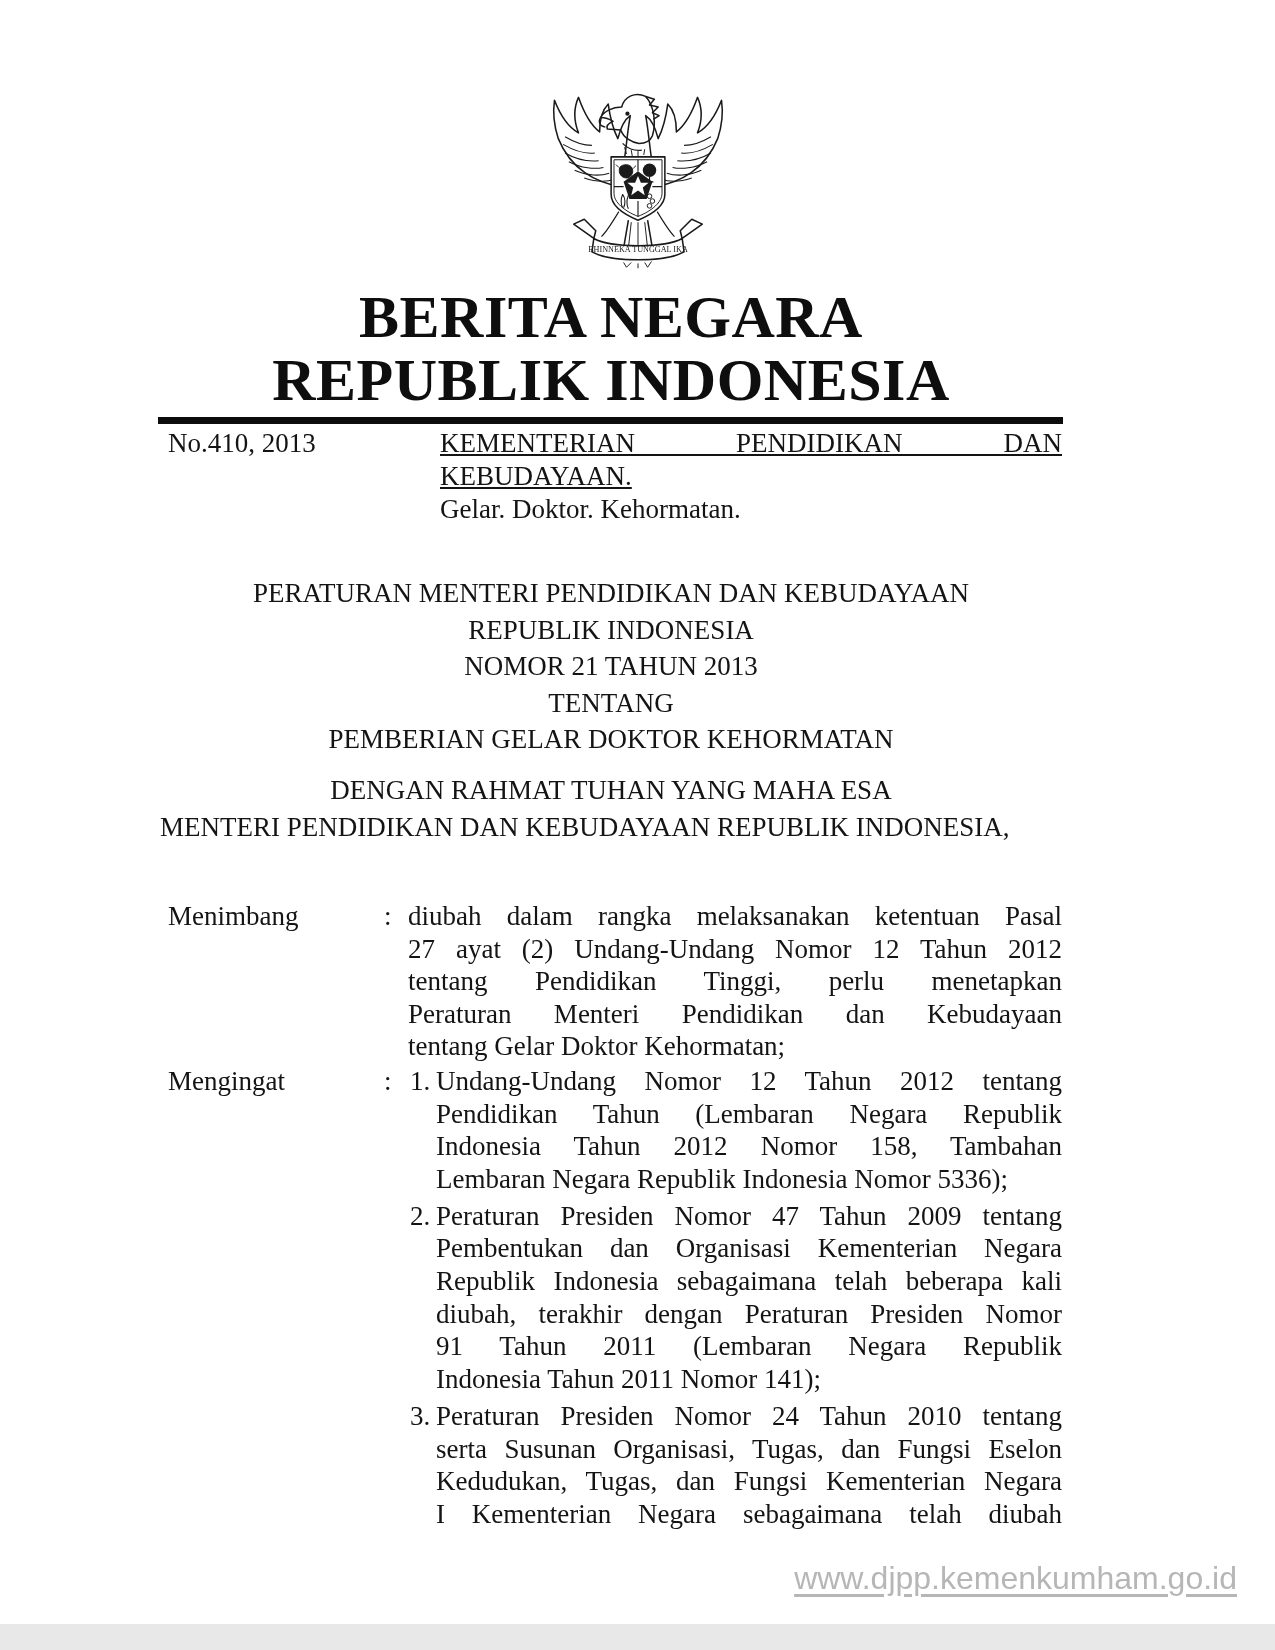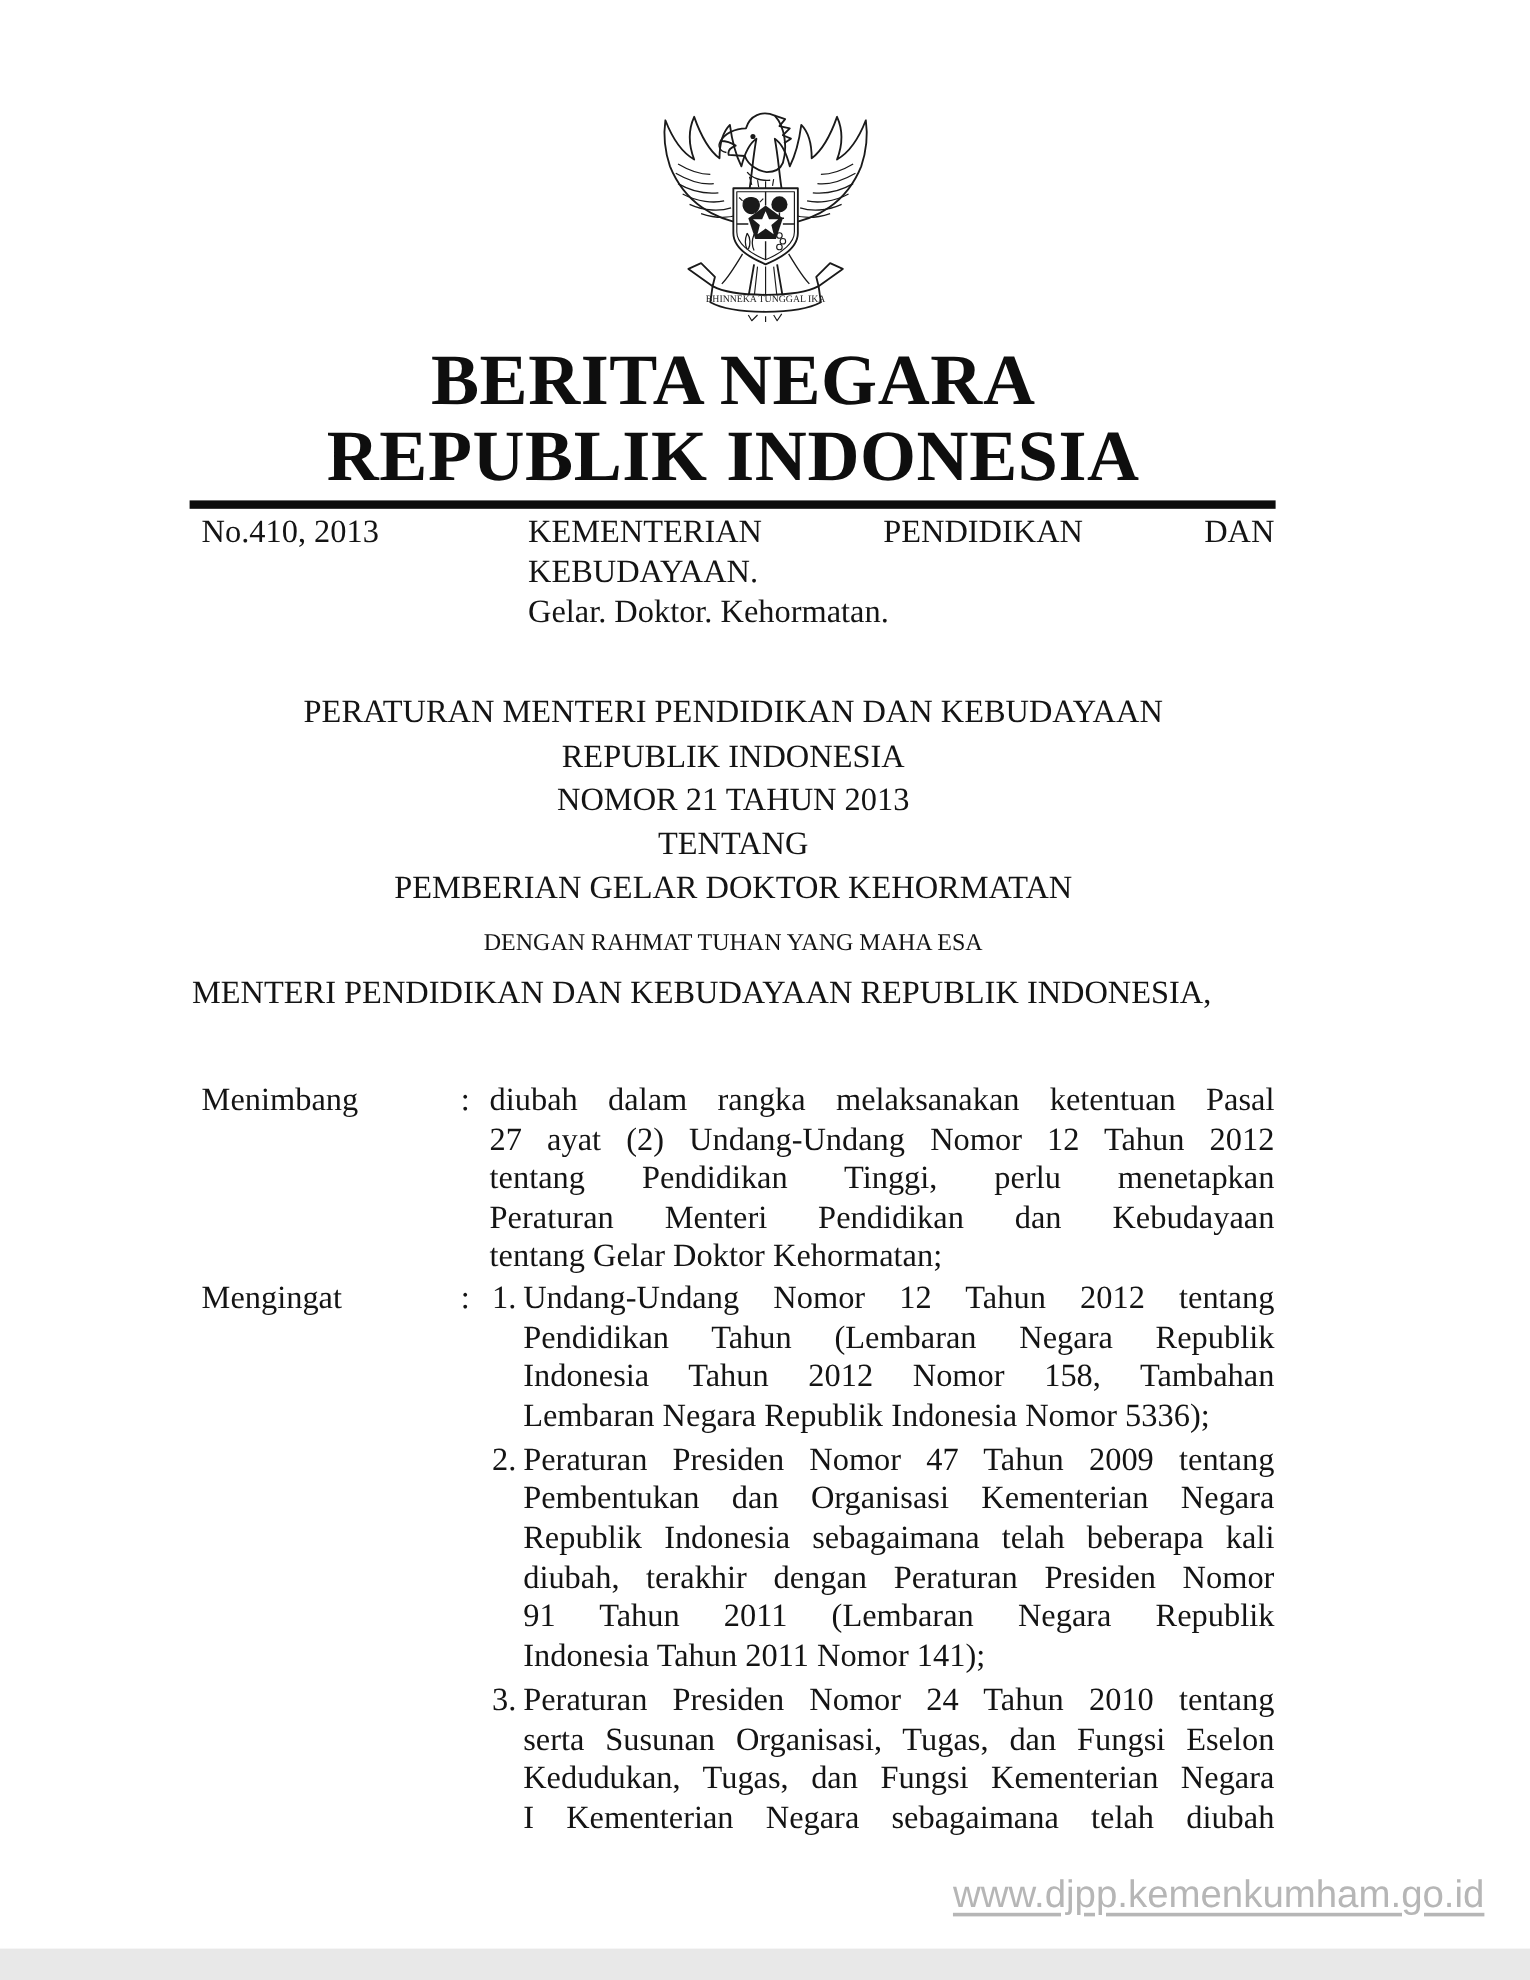--- a/index.html
+++ b/index.html
@@ -20,28 +20,28 @@
     left:160px; top:286px; width:902px;
     text-align:center; font-weight:bold;
     font-size:60px; line-height:63px; letter-spacing:0.5px;
     color:#0e0e0e;
   }
   .rule { left:158px; top:417px; width:905px; height:7px; background:#0c0c0c; }
 
   
   .issue-no { left:168px; top:427px; font-size:27px; line-height:33px; }
   .subject  { left:440px; top:427px; width:622px; font-size:27px; line-height:33px; }
-  .subject .l1 { text-align:justify; text-align-last:justify; }
+  .subject .l1 { text-align:justify; text-align-last:justify;text-decoration:underline; }
 
   
   .reg-title {
     left:160px; top:575px; width:902px; text-align:center;
     font-size:27px; line-height:36.5px;
   }
-  .invocation { left:160px; top:775px; width:902px; text-align:center; font-size:20px; }
+  .invocation { left:160px; top:775px; width:902px; text-align:center; font-size:27px; }
   .authority  { left:160px; top:812px; width:902px; text-align:left; font-size:27px; }
 
   
   .label { font-size:27px; line-height:32.6px; }
   .lbl-menimbang { left:168px; top:900px; }
   .lbl-mengingat { left:168px; top:1065px; }
   .colon-1 { left:384px; top:900px; }
   .colon-2 { left:384px; top:1065px; }
 
   .consider-lines { left:408px; top:900px; width:654px; }

